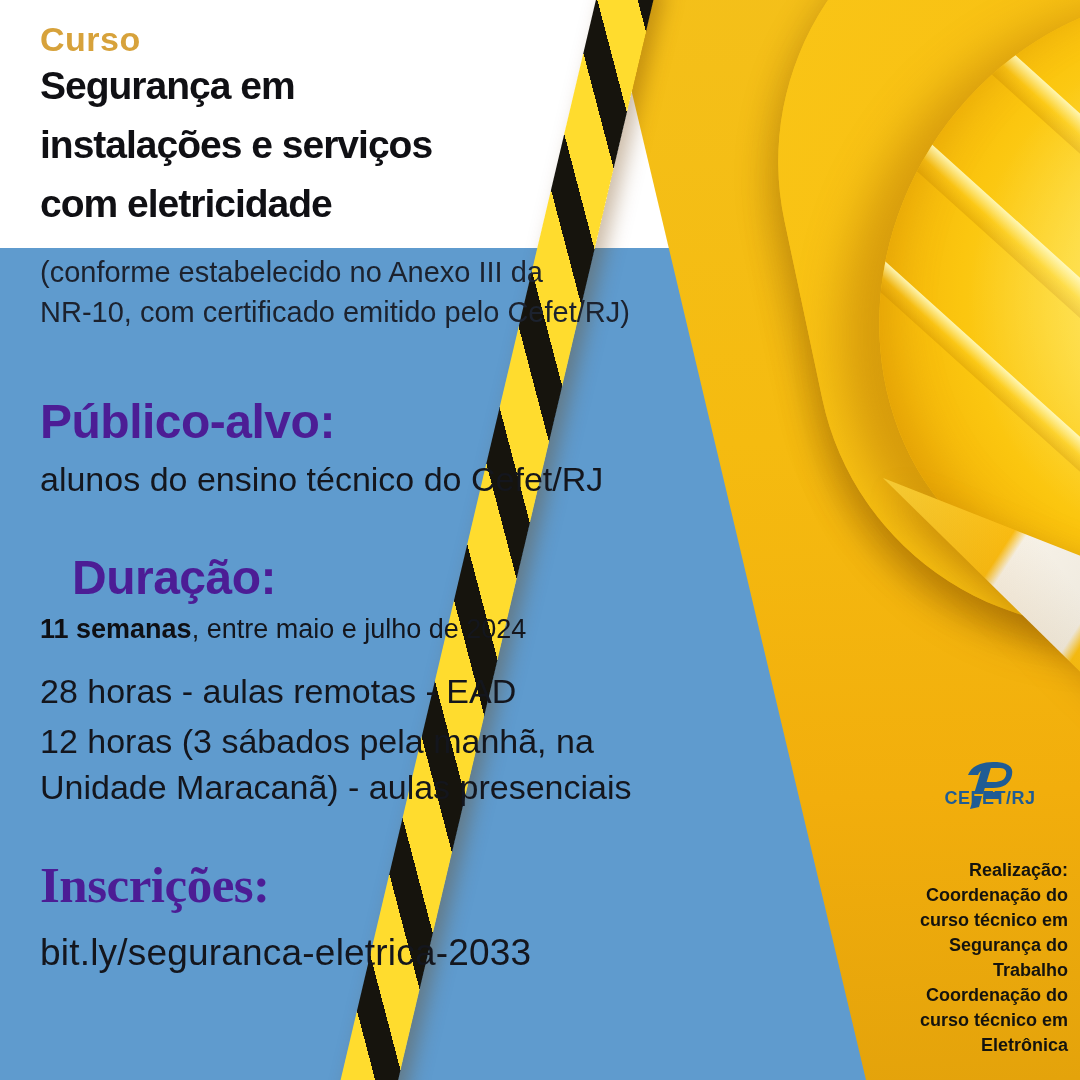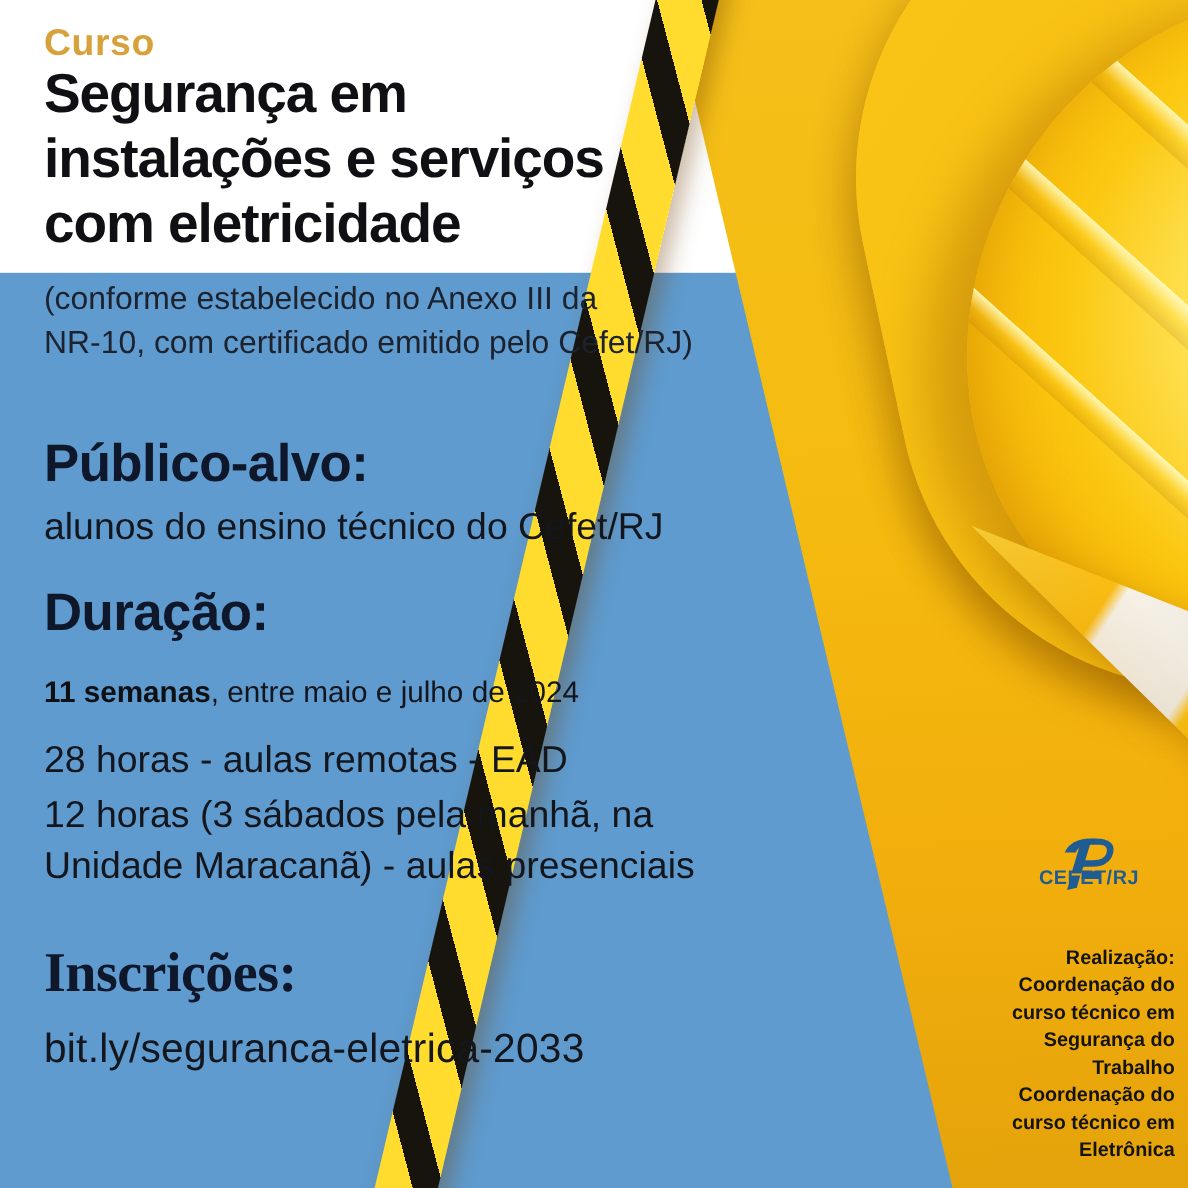--- a/index.html
+++ b/index.html
@@ -63,25 +63,25 @@
   
   .hazard-tape{
     position:absolute;left:603px;top:-30px;width:56px;height:1210px;
     transform-origin:top left;transform:rotate(13.3deg);
     background:repeating-linear-gradient(62deg, #16140d 0 27px, #ffdc2e 27px 66px);
     box-shadow:10px 4px 20px rgba(110,60,0,.35);
   }
   
   .txt{position:absolute;left:40px;margin:0;}
   .kicker{top:20px;font-size:34px;font-weight:700;color:#d7a23b;letter-spacing:.5px;}
-  .title{top:56px;font-size:50px;line-height:59px;font-weight:700;color:#101014;letter-spacing:-1px;}
+  .title{top:56px;font-size:39px;line-height:59px;font-weight:700;color:#101014;letter-spacing:-1px;}
   .note{top:252px;font-size:29px;line-height:40px;color:#1c222e;}
-  .h-section{font-weight:700;color:#0f172a;font-size:48px;letter-spacing:-.5px;}
+  .h-section{font-weight:700;color:#4c1d95;font-size:48px;letter-spacing:-.5px;}
   .h-publico{top:394px;}
-  .h-duracao{top:530px;}
+  .h-duracao{top:550px;margin-left:32px;}
   .h-inscricoes{top:856px;font-size:51px;font-family:Liberation Serif, serif;}
   .body-line{font-size:34px;color:#14161d;}
   .l-alunos{top:460px;}
   .l-weeks{top:614px;font-size:27px;}
   .l-weeks b{font-weight:700;color:#0f1014;}
   .l-remote{top:672px;}
   .l-inperson1{top:722px;}
   .l-inperson2{top:768px;}
   .l-link{top:932px;font-size:37px;letter-spacing:.2px;}
   

